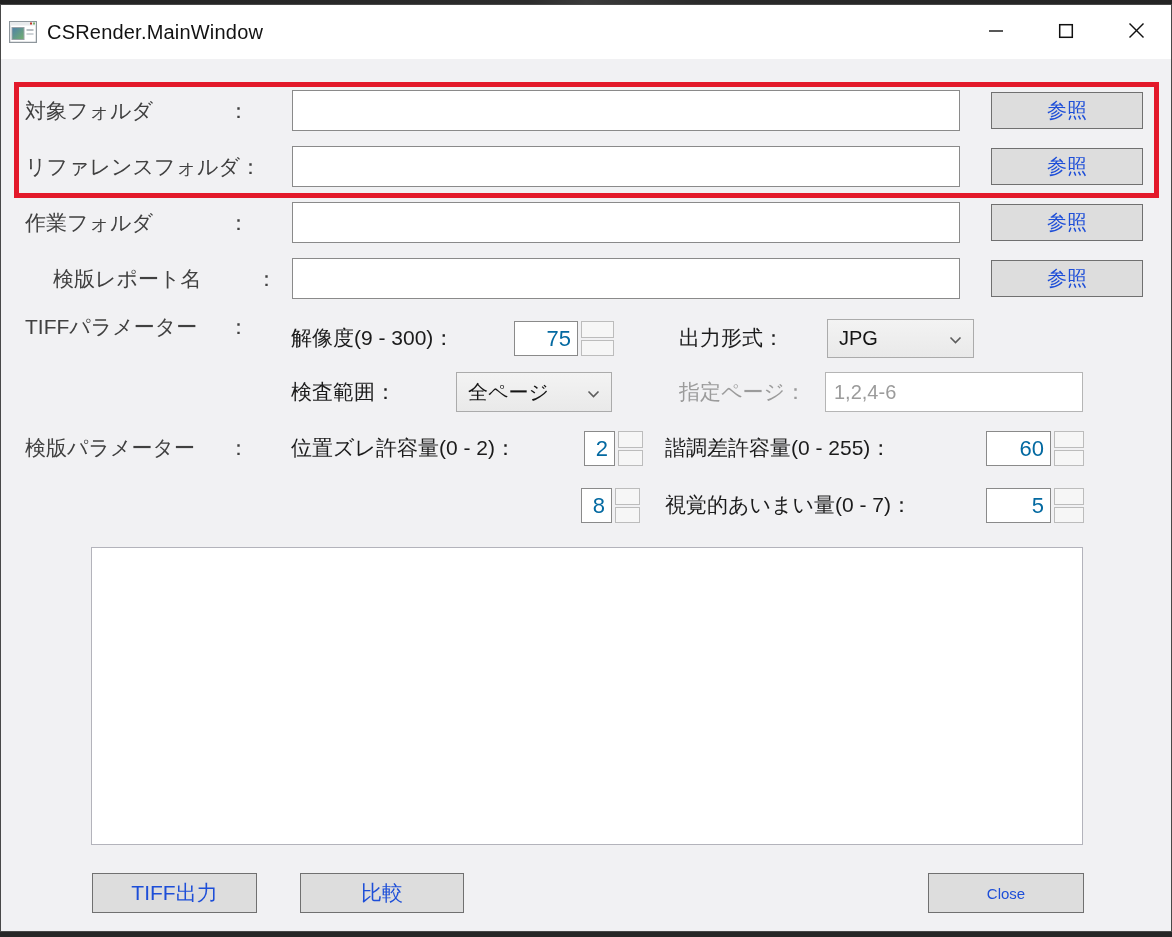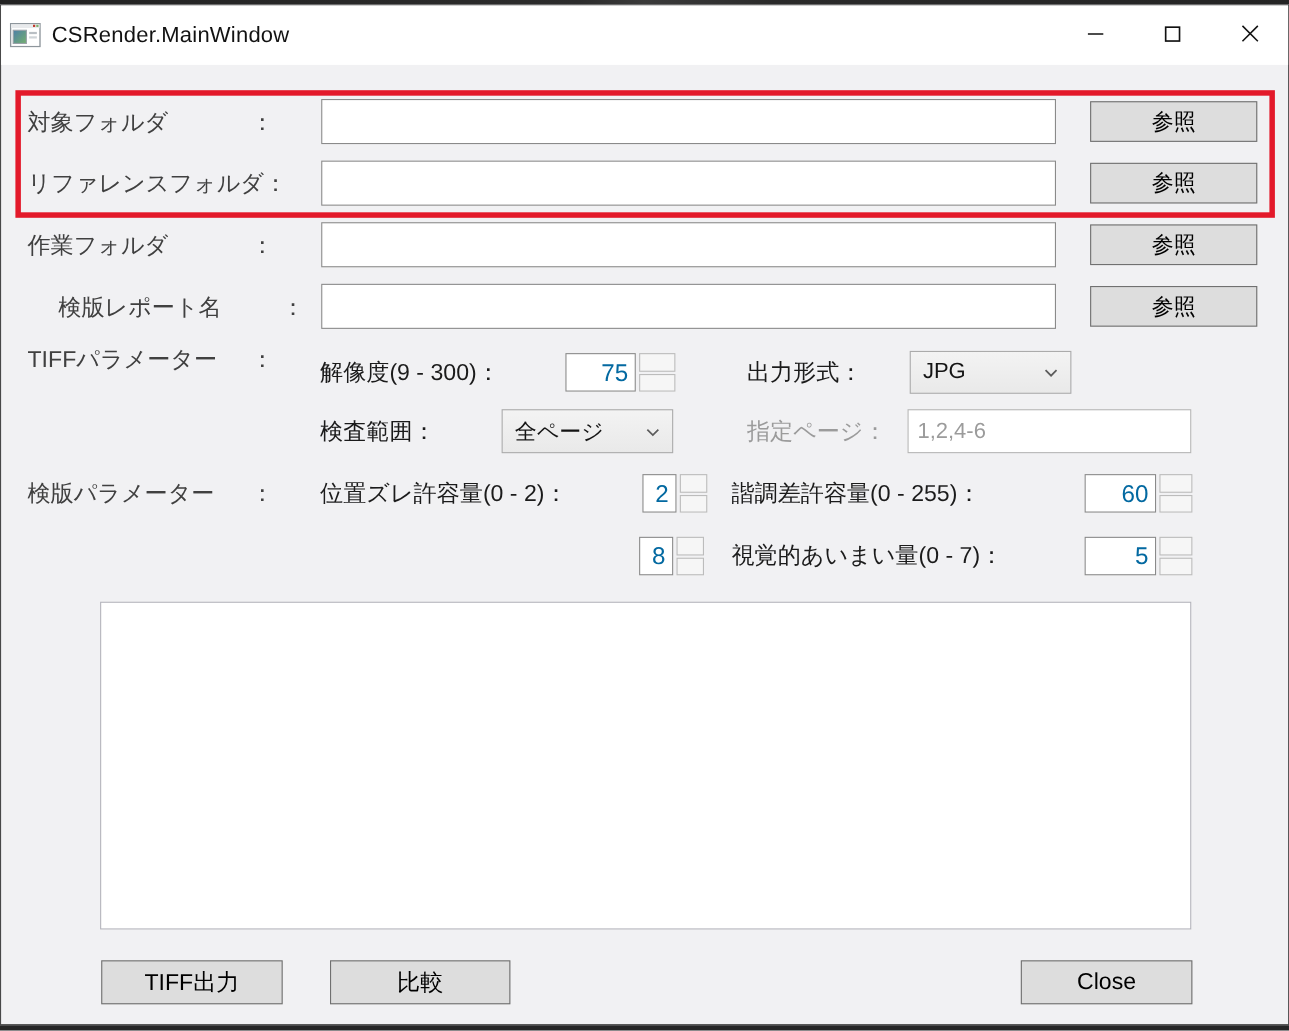--- a/index.html
+++ b/index.html
@@ -61,21 +61,21 @@
     position: absolute; background: #fff;
     border: 1px solid #8a8a8a;
     font-family: "Liberation Sans", sans-serif;
     font-size: 20px; color: #1b1b1b; padding: 0 8px;
   }
   .text-input::placeholder { color: #9b9b9b; opacity: 1; }
 
   .btn {
     position: absolute; background: #dddddd; border: 1px solid #707070;
     display: flex; align-items: center; justify-content: center;
-    font-size: 20px; color: #000000; cursor: default;
+    font-size: 20px; color: #1d4ed8; cursor: default;
     font-family: "Liberation Sans", sans-serif;
   }
 
   .combo {
     position: absolute; background: linear-gradient(#f3f3f3, #e9e9e9);
     border: 1px solid #ababab;
     display: flex; align-items: center; justify-content: space-between;
     padding: 0 11px; font-size: 20px; color: #141414; cursor: default;
   }
 
@@ -239,17 +239,17 @@
       <input class="spin-box" style="left: 985px; top: 429px; width: 65px; height: 35px;" value="5">
       <div class="spin-btns" style="left:1053px; top:429px; width:30px; height:35px;">
         <button class="spin-btn"></button>
         <button class="spin-btn"></button>
       </div>
 
       <div class="log-area"></div>
 
       <button class="btn" style="left:91px; top:814px; width:165px; height:40px; font-size:21px;">TIFF出力</button>
       <button class="btn" style="left:299px; top:814px; width:164px; height:40px; font-size:21px;">比較</button>
-      <button class="btn" style="left:927px; top:814px; width:156px; height:40px; font-size:21px;">Close</button>
+      <button class="btn" style="left:927px; top:814px; width:156px; height:40px; font-size:15px;">Close</button>
 
     </div>
   </div>
 </div>
 
 </body></html>

